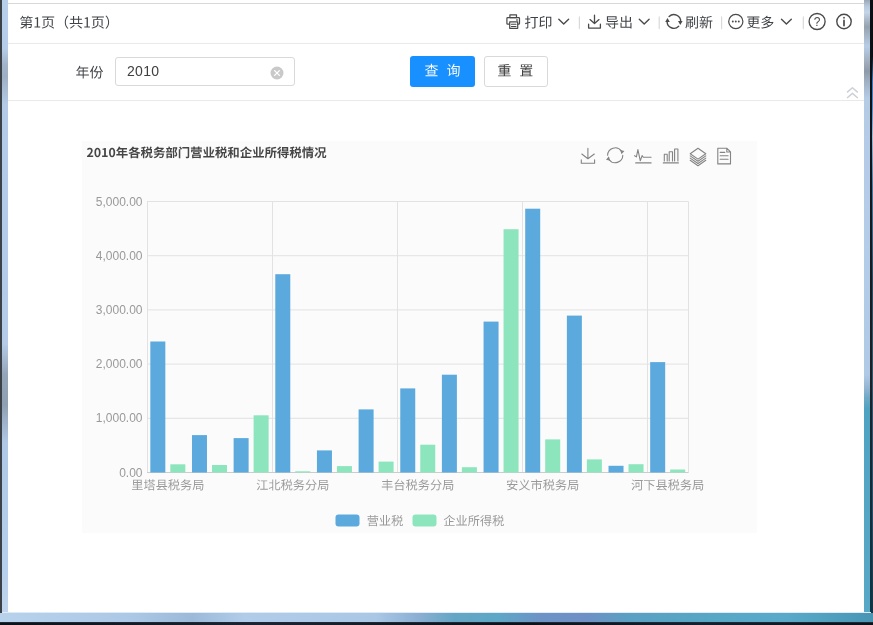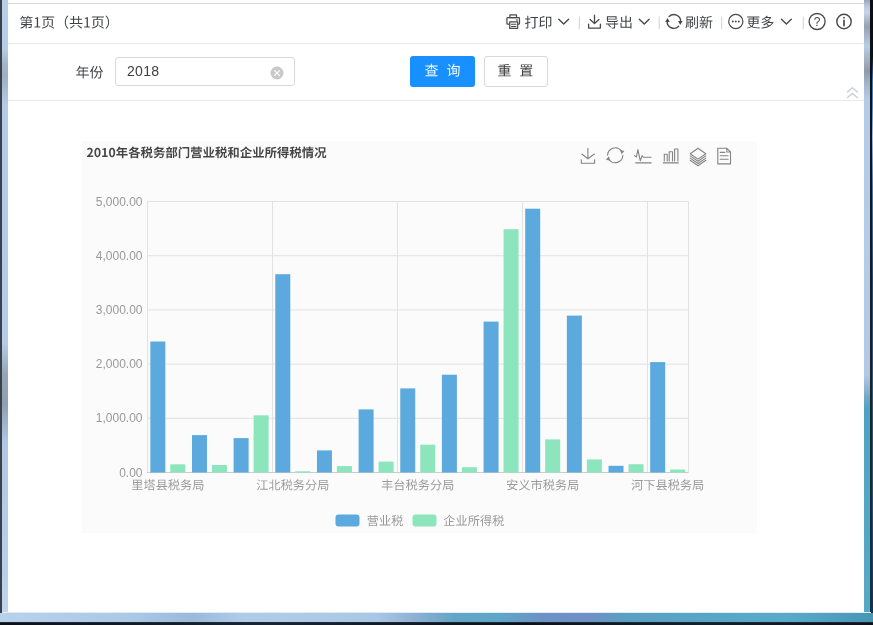--- a/index.html
+++ b/index.html
@@ -22,21 +22,21 @@
 #btn2{left:483.7px;top:55.5px;width:64.5px;height:31.5px;background:#fff;border:1px solid #d9d9d9;border-radius:3px}
 #panel{left:82px;top:141px;width:675px;height:392px;background:#fbfbfb}
 .chart{position:absolute;top:0;left:0}
 </style></head>
 <body>
 <div id="page">
 <div class="abs" id="tl"></div>
 <div class="abs" id="hb"></div>
 <div class="abs" id="fs"></div>
 <div class="abs" id="inp"></div>
-<div class="abs" id="inptxt">2018</div>
+<div class="abs" id="inptxt">2010</div>
 <div class="abs" id="btn1"></div>
 <div class="abs" id="btn2"></div>
 <div class="abs" id="panel">
       <svg class="chart" width="675" height="392" viewBox="0 0 675 392">
         <line x1="65" y1="277.3" x2="606.5" y2="277.3" stroke="#e2e2e2"></line>
         <line x1="65" y1="223.1" x2="606.5" y2="223.1" stroke="#e2e2e2"></line>
         <line x1="65" y1="168.9" x2="606.5" y2="168.9" stroke="#e2e2e2"></line>
         <line x1="65" y1="114.7" x2="606.5" y2="114.7" stroke="#e2e2e2"></line>
         <line x1="65" y1="60.5" x2="606.5" y2="60.5" stroke="#e2e2e2"></line>
         <line x1="65.5" y1="60.5" x2="65.5" y2="331.5" stroke="#e2e2e2"></line>

